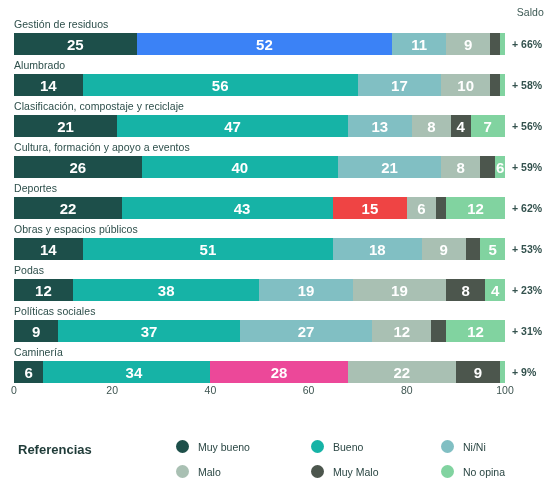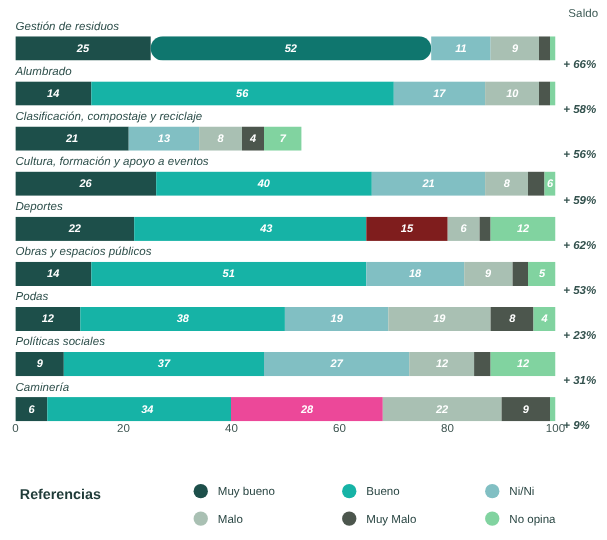--- a/index.html
+++ b/index.html
@@ -33,21 +33,20 @@
   .rows {
     position: absolute;
     top: 19px;
     left: 0;
     right: 0;
   }
 
   .row {
     position: relative;
     height: 41px;
-    font-style: italic;
   }
 
   .row-label {
     position: absolute;
     left: 14px;
     top: -1px;
     font-size: 10.5px;
     color: #2e4f4b;
     letter-spacing: .05px;
     white-space: nowrap;
@@ -61,31 +60,31 @@
     height: 22px;
     display: flex;
     overflow: hidden;
   }
 
   .seg {
     height: 100%;
     display: flex;
     align-items: center;
     justify-content: center;
-    font-size: 10px;
+    font-size: 15px;
     font-weight: bold;
     color: #ffffff;
     overflow: hidden;
     white-space: nowrap;
   }
 
   .saldo-val {
     position: absolute;
     left: 512px;
-    top: 29px;
+    top: 14px;
     height: 22px;
     line-height: 22px;
     font-size: 10.5px;
     font-weight: bold;
     color: #34524e;
     white-space: nowrap;
   }
 
   
   .axis {
@@ -151,21 +150,21 @@
 
 <div id="chart-root">
 
   <div class="saldo-header">Saldo</div>
 
   <div class="rows">
       <div class="row">
         <div class="row-label">Gestión de residuos</div>
         <div class="bar-wrap">
           <div class="seg" title="Muy bueno: 25" style="width: 25%; background: rgb(29, 79, 74);">25</div>
-          <div class="seg" title="Bueno: 52" style="width: 52%; background: #0f766e; border-radius: 11px;">52</div>
+          <div class="seg" title="Bueno: 52" style="width: 52%; background: #3b82f6;">52</div>
           <div class="seg" title="Ni/Ni: 11" style="width: 11%; background: rgb(129, 191, 195);">11</div>
           <div class="seg" title="Malo: 9" style="width: 9%; background: rgb(169, 192, 179);">9</div>
           <div class="seg" title="Muy Malo: 2" style="width: 2%; background: rgb(76, 86, 77);"></div>
           <div class="seg" title="No opina: 1" style="width: 1%; background: rgb(129, 211, 160);"></div>
         </div>
         <div class="saldo-val">+ 66%</div>
       </div>
       <div class="row">
         <div class="row-label">Alumbrado</div>
         <div class="bar-wrap">
@@ -175,20 +174,21 @@
           <div class="seg" title="Malo: 10" style="width: 10%; background: rgb(169, 192, 179);">10</div>
           <div class="seg" title="Muy Malo: 2" style="width: 2%; background: rgb(76, 86, 77);"></div>
           <div class="seg" title="No opina: 1" style="width: 1%; background: rgb(129, 211, 160);"></div>
         </div>
         <div class="saldo-val">+ 58%</div>
       </div>
       <div class="row">
         <div class="row-label">Clasificación, compostaje y reciclaje</div>
         <div class="bar-wrap">
           <div class="seg" title="Muy bueno: 21" style="width: 21%; background: rgb(29, 79, 74);">21</div>
+          <div class="seg" title="Bueno: 47" style="width: 47%; background: rgb(22, 179, 166);">47</div>
           <div class="seg" title="Ni/Ni: 13" style="width: 13%; background: rgb(129, 191, 195);">13</div>
           <div class="seg" title="Malo: 8" style="width: 8%; background: rgb(169, 192, 179);">8</div>
           <div class="seg" title="Muy Malo: 4" style="width: 4%; background: rgb(76, 86, 77);">4</div>
           <div class="seg" title="No opina: 7" style="width: 7%; background: rgb(129, 211, 160);">7</div>
         </div>
         <div class="saldo-val">+ 56%</div>
       </div>
       <div class="row">
         <div class="row-label">Cultura, formación y apoyo a eventos</div>
         <div class="bar-wrap">
@@ -199,21 +199,21 @@
           <div class="seg" title="Muy Malo: 3" style="width: 3%; background: rgb(76, 86, 77);"></div>
           <div class="seg" title="No opina: 2" style="width: 2%; background: rgb(129, 211, 160);">6</div>
         </div>
         <div class="saldo-val">+ 59%</div>
       </div>
       <div class="row">
         <div class="row-label">Deportes</div>
         <div class="bar-wrap">
           <div class="seg" title="Muy bueno: 22" style="width: 22%; background: rgb(29, 79, 74);">22</div>
           <div class="seg" title="Bueno: 43" style="width: 43%; background: rgb(22, 179, 166); padding-left: 29px;">43</div>
-          <div class="seg" title="Ni/Ni: 15" style="width: 15%; background: #7f1d1d;">15</div>
+          <div class="seg" title="Ni/Ni: 15" style="width: 15%; background: #ef4444;">15</div>
           <div class="seg" title="Malo: 6" style="width: 6%; background: rgb(169, 192, 179);">6</div>
           <div class="seg" title="Muy Malo: 2" style="width: 2%; background: rgb(76, 86, 77);"></div>
           <div class="seg" title="No opina: 12" style="width: 12%; background: rgb(129, 211, 160);">12</div>
         </div>
         <div class="saldo-val">+ 62%</div>
       </div>
       <div class="row">
         <div class="row-label">Obras y espacios públicos</div>
         <div class="bar-wrap">
           <div class="seg" title="Muy bueno: 14" style="width: 14%; background: rgb(29, 79, 74);">14</div>

